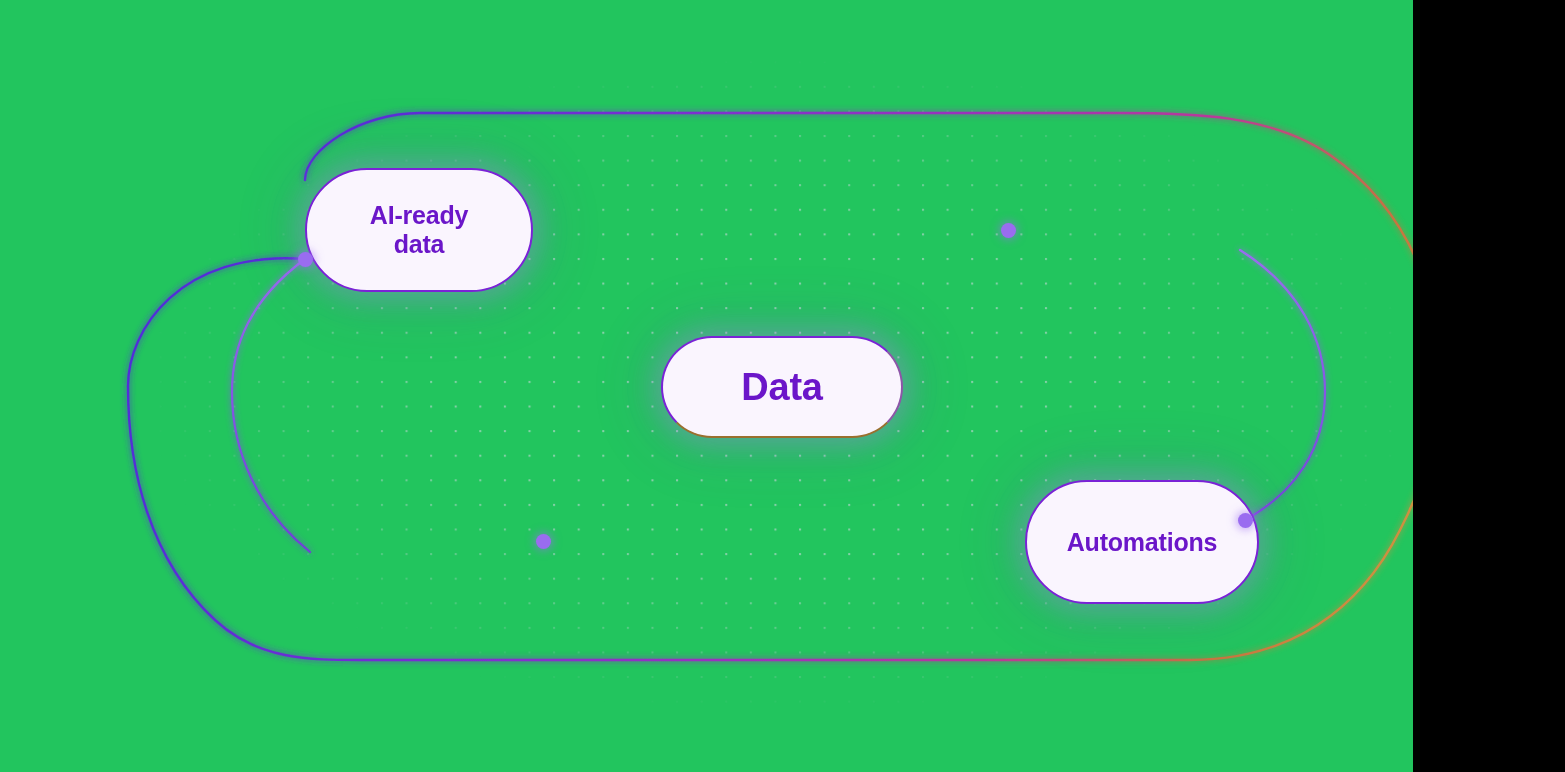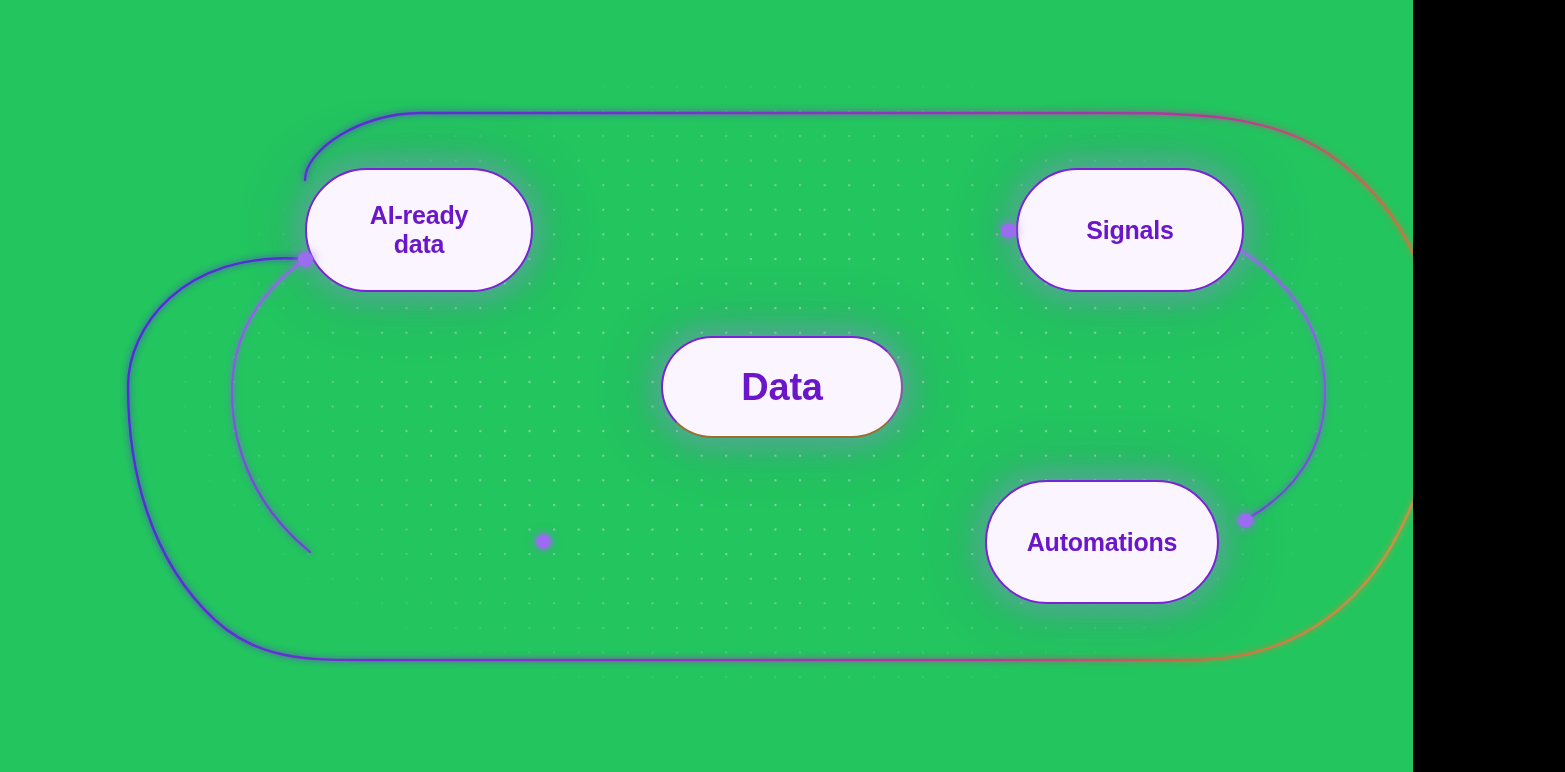--- a/index.html
+++ b/index.html
@@ -53,21 +53,21 @@
                 0 0 60px 14px rgba(120,60,200,0.16);
     box-sizing: border-box;
   }
   .node-label {
     line-height: 1.16;
     pointer-events: none;
   }
   #node-ai-ready  { left: 305px; top: 168px; width: 228px; height: 124px; font-size: 25px; }
   #node-signals   { left: 1016px; top: 168px; width: 228px; height: 124px; font-size: 25px; }
   #node-outcomes  { left: 305px; top: 480px; width: 228px; height: 124px; font-size: 25px; }
-  #node-automations { left: 985px; top: 480px; width: 234px; height: 124px; font-size: 25px; }
+  #node-automations { left: 1025px; top: 480px; width: 234px; height: 124px; font-size: 25px; }
   #node-data {
     left: 661px; top: 336px; width: 242px; height: 102px;
     font-size: 38px;
     border-color: #7a22d6;
     border-bottom-color: #9a6f2e;
     border-right-color: #8d55a8;
   }
   
   .conn-dot {
     position: absolute;
@@ -149,23 +149,20 @@
 
     <line x1="533" y1="231" x2="1010" y2="231" stroke="#7c4ddd" stroke-width="2.4" stroke-linecap="round" filter="url(#softGlow)"></line>
 
     <line x1="545" y1="541" x2="1015" y2="541" stroke="#7c4ddd" stroke-width="2.4" stroke-linecap="round" filter="url(#softGlow)"></line>
   </svg>
 
   <div class="node" id="node-ai-ready">
       <span class="node-label"><span>AI-ready</span><br><span>data</span></span>
     </div>
 
-  <div class="node" id="node-signals">
-    <span class="node-label">Signals</span>
-  </div>
 
 
   <div class="node" id="node-automations">
     <span class="node-label">Automations</span>
   </div>
 
   <div class="node" id="node-data">
     <span class="node-label">Data</span>
   </div>
 

